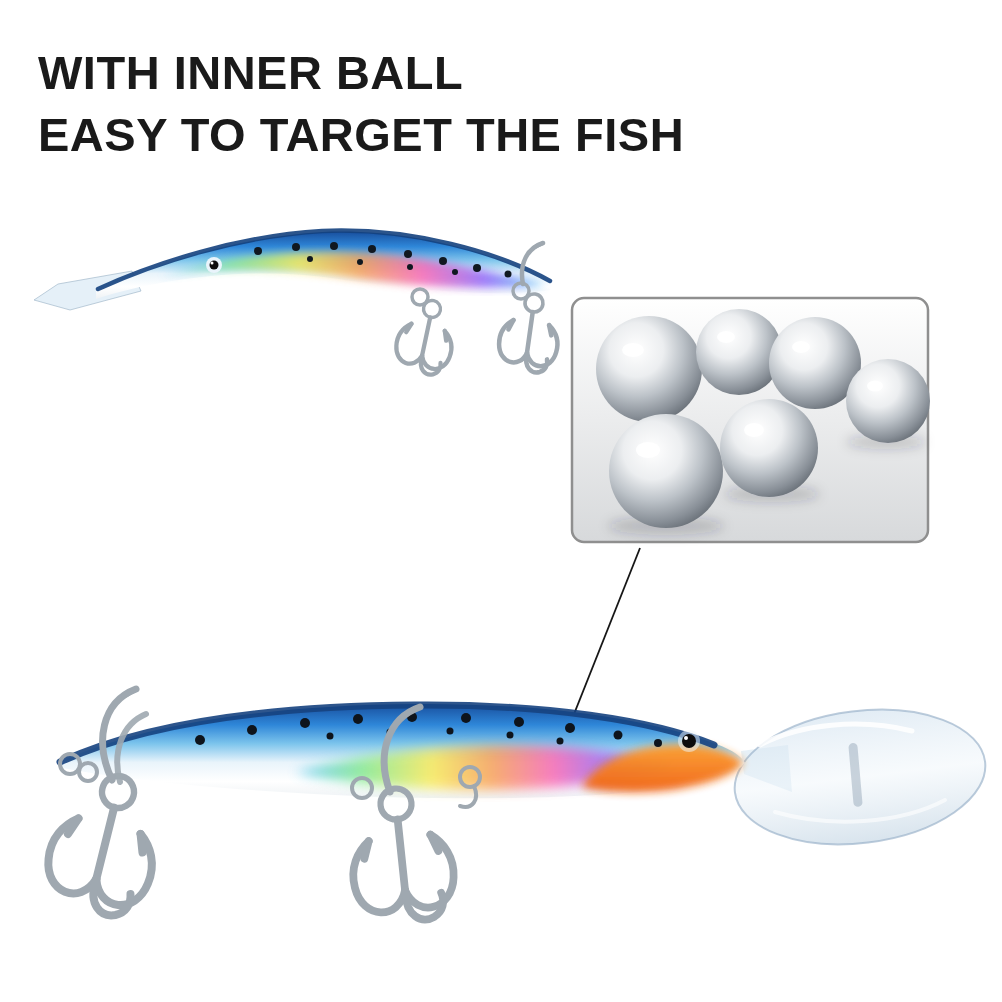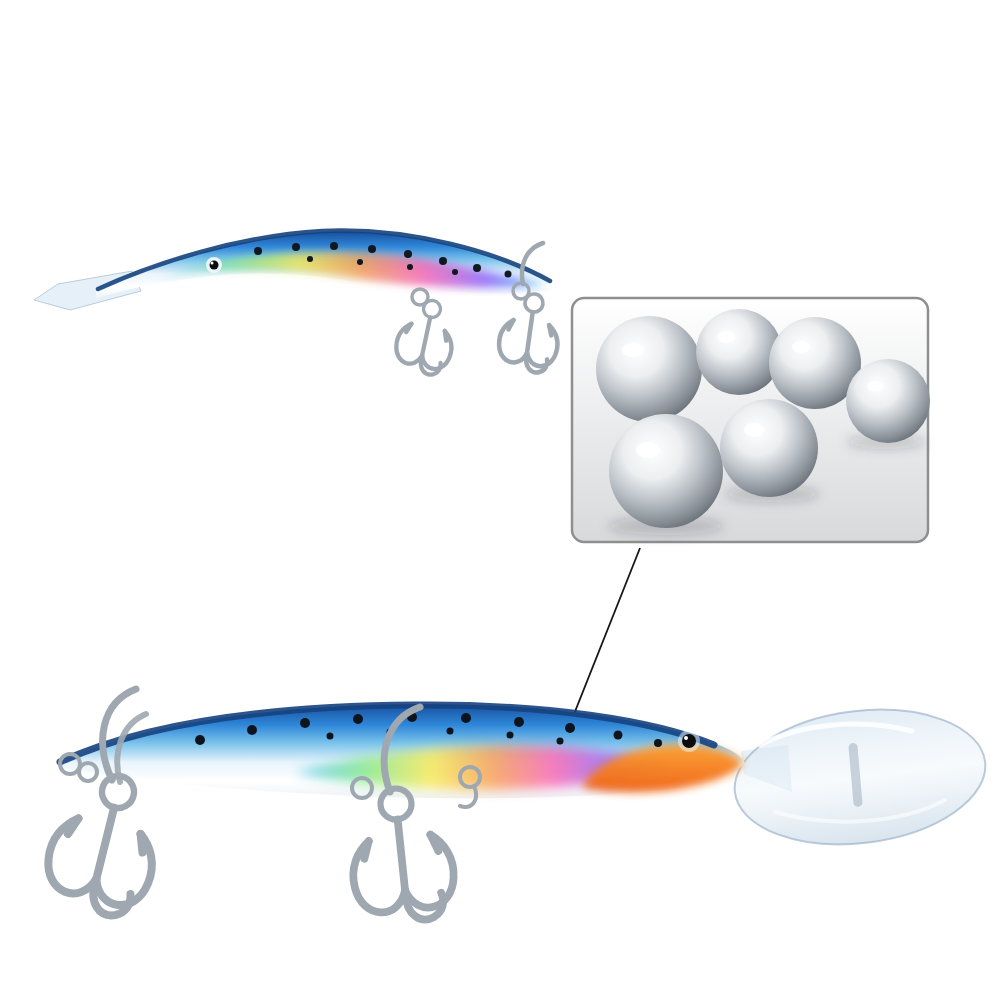--- a/index.html
+++ b/index.html
@@ -38,20 +38,24 @@
     inset: 0;
     width: 1002px;
     height: 1002px;
   }
 </style>
 </head>
 <body>
 
 <div class="page">
 
+  <header class="headline">
+    <div class="line">WITH INNER BALL</div>
+    <div class="line">EASY TO TARGET THE FISH</div>
+  </header>
 
   <svg class="artwork" viewBox="0 0 1002 1002" xmlns="http://www.w3.org/2000/svg">
     <defs>
       <linearGradient id="bodyGrad" x1="0" y1="0" x2="0" y2="1">
         <stop offset="0" stop-color="#184f9e"></stop>
         <stop offset="0.22" stop-color="#2e86d8"></stop>
         <stop offset="0.42" stop-color="#7cc4ec"></stop>
         <stop offset="0.62" stop-color="#e9f4fb"></stop>
         <stop offset="0.82" stop-color="#ffffff"></stop>
         <stop offset="1" stop-color="#eef2f5"></stop>

